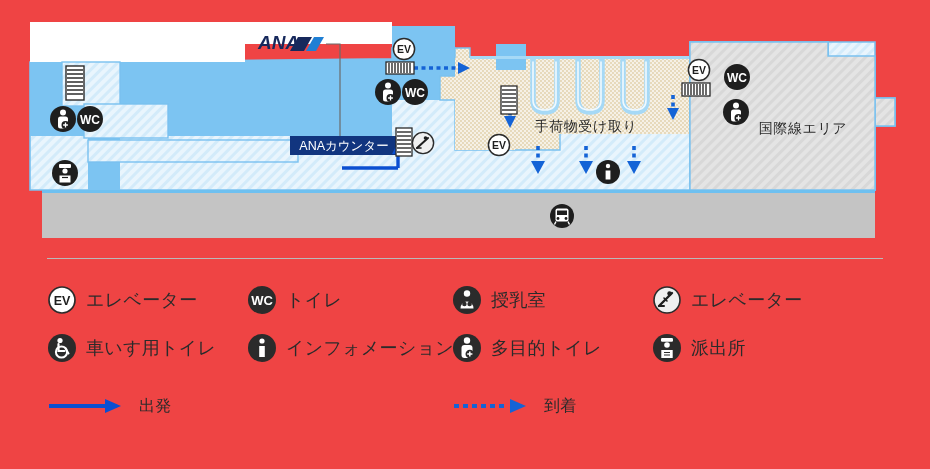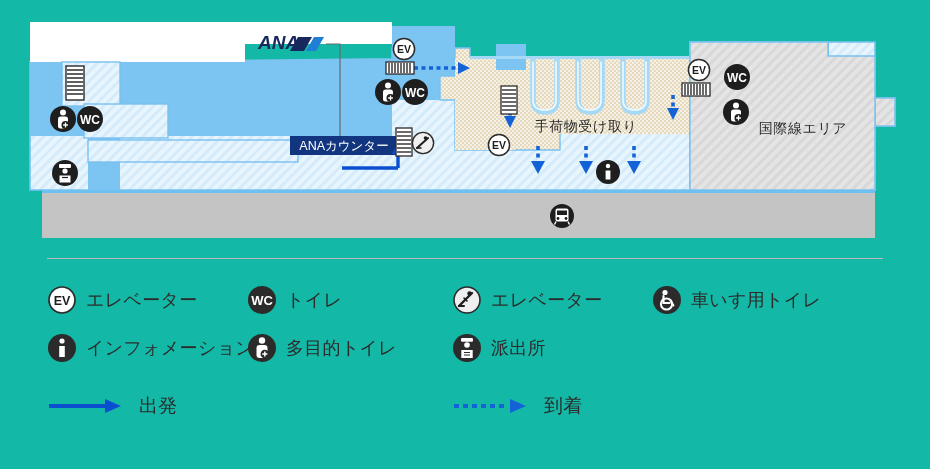--- a/index.html
+++ b/index.html
@@ -4,21 +4,21 @@
 <style>
   * { box-sizing: border-box; }
   html, body {
     margin: 0; padding: 0;
     width: 930px; height: 469px;
     background: #ffffff;
     font-family: "Liberation Sans", "DejaVu Sans", sans-serif;
     overflow: hidden;
   }
 
-  #page { position: relative; width: 930px; height: 469px; background: #14b8a6; }
+  #page { position: relative; width: 930px; height: 469px; background: #ef4444; }
 
   
   #map-area {
     position: absolute;
     left: 0; top: 0;
     width: 930px; height: 240px;
   }
   #map-svg { display:block; width: 930px; height: 240px; }
 
   
@@ -51,21 +51,21 @@
     font-size: 18px;
     color: #2b2b2b;
     letter-spacing: 0.3px;
     white-space: nowrap;
     line-height: 1;
   }
   .ic { flex: 0 0 auto; display:block; }
 
   
   .arrow-row { display: flex; align-items: center; gap: 14px; height: 44px; }
-  .arrow-label { font-size: 19px; color: #2b2b2b; letter-spacing: .3px; }
+  .arrow-label { font-size: 16px; color: #2b2b2b; letter-spacing: .3px; }
 </style>
 </head>
 <body>
 
 <div id="page">
 
   <div id="map-area">
     <svg id="map-svg" viewBox="0 0 930 240" xmlns="http://www.w3.org/2000/svg">
       <defs>
 
@@ -351,20 +351,30 @@
       </div>
 
       <div class="legend-item">
         <svg class="ic" width="30" height="30" viewBox="0 0 30 30">
           <circle cx="15" cy="15" r="14" fill="#2b2b2b"></circle>
           <text x="15" y="20" text-anchor="middle" font-family="Liberation Sans, sans-serif" font-size="13" font-weight="bold" fill="#ffffff">WC</text>
         </svg>
         <span class="legend-label">トイレ</span>
       </div>
 
+      <div class="legend-item">
+        <svg class="ic" width="30" height="30" viewBox="0 0 30 30">
+          <circle cx="15" cy="15" r="14" fill="#2b2b2b"></circle>
+          <circle cx="15" cy="8.5" r="3.2" fill="#ffffff"></circle>
+          <path d="M8.5,23.5 a6.5,7 0 0 1 13,0 z" fill="#ffffff"></path>
+          <circle cx="12.4" cy="19" r="2.3" fill="#2b2b2b"></circle>
+          <circle cx="17.6" cy="19" r="2.3" fill="#2b2b2b"></circle>
+        </svg>
+        <span class="legend-label">授乳室</span>
+      </div>
 
 
       <div class="legend-item">
         <svg class="ic" width="30" height="30" viewBox="0 0 30 30">
           <circle cx="15" cy="15" r="13" fill="#efefef" stroke="#2b2b2b" stroke-width="1.6"></circle>
           <path d="M7,21 L20,8" stroke="#1e1e1e" stroke-width="2.4" stroke-linecap="round"></path>
           <circle cx="17.5" cy="8.5" r="2.2" fill="#1e1e1e"></circle>
           <path d="M7,21 h5" stroke="#1e1e1e" stroke-width="2" stroke-linecap="round"></path>
           <path d="M12,13 l3,3" stroke="#1e1e1e" stroke-width="1.6" stroke-linecap="round"></path>
         </svg>

